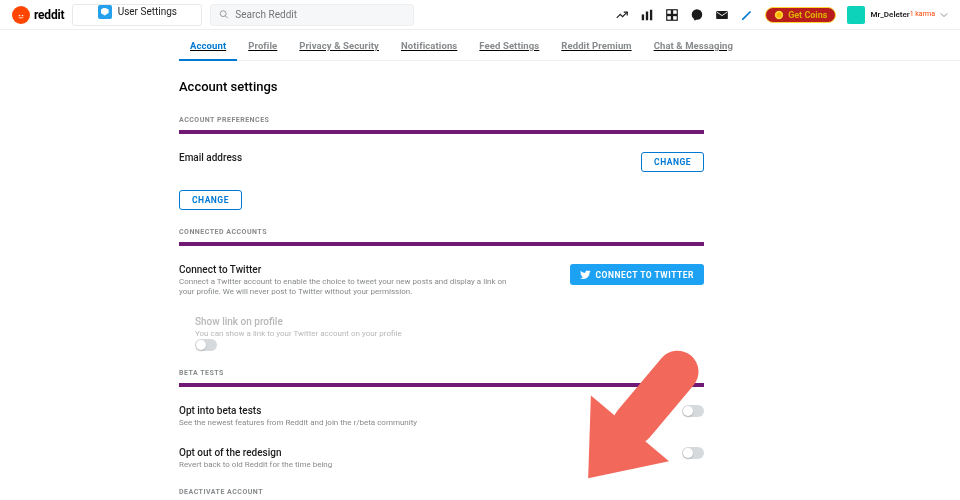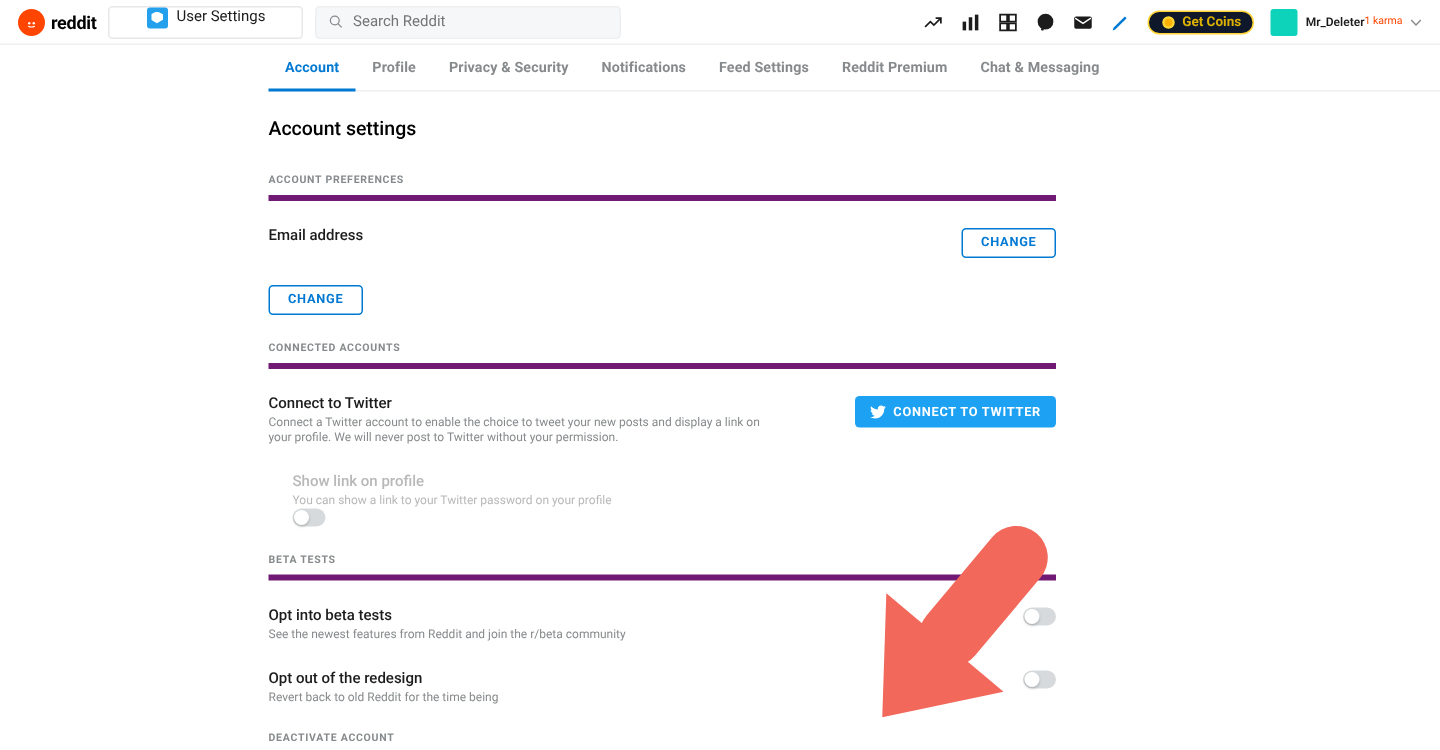--- a/index.html
+++ b/index.html
@@ -12,30 +12,30 @@
   .logo-txt { font-weight: 700; font-size: 12px; letter-spacing: -0.2px; }
   .nav-drop { display: flex; align-items: center; gap: 6px; width: 130px; height: 22px; border: 1px solid #e8e8e8; border-radius: 3px; padding: 0 6px; font-size: 10px; color: #1c1c1c; justify-content: space-between; flex-direction: column;}
   .nav-drop .leftpart{display:flex;align-items:center;gap:6px;}
   .mini-shield { width: 14px; height: 14px; background: #24a0ed; border-radius: 2px; position:relative;}
   .mini-shield::after{content:"";position:absolute;inset:3px;background:#fff;clip-path:polygon(50% 0,100% 25%,100% 70%,50% 100%,0 70%,0 25%);} 
   .search { flex:1; max-width: 430px; height: 22px; background: #f6f7f8; border: 1px solid #edeff1; border-radius: 3px; display:flex; align-items:center; padding:0 8px; gap:6px;}
   .search input { border:none; background:transparent; outline:none; font-size: 10px; width:100%; color:#878a8c;}
   .hdr-spacer{flex:1;}
   .hdr-icons{display:flex;align-items:center;gap:11px;}
   .hicon{width:14px;height:14px;display:flex;align-items:center;justify-content:center;}
-  .coins-btn{border:1px solid #ffd635;border-radius:12px;padding:2px 8px;font-size:9px;font-weight:700;color:#ddb100;background:#0f172a;display:flex;align-items:center;gap:4px;}
+  .coins-btn{border:1px solid #ffd635;border-radius:12px;padding:2px 8px;font-size:9px;font-weight:700;color:#ddb100;background:#b91c1c;display:flex;align-items:center;gap:4px;}
   .userchip{display:flex;align-items:center;gap:5px;}
   .avatar{width:18px;height:18px;background:#0dd3bb;border-radius:2px;}
   .userinfo{display:flex;flex-direction:row;line-height:1;}
   .uname{font-size:8px;color:#1c1c1c;font-weight:600;}
   .karma{font-size:7px;color:#ff4500;}
 
   
   .page { padding: 0 0 0 179px; }
-  .tabs { display:flex; border-bottom: 1px solid #edeff1; gap: 0; }
+  .tabs { display:flex; border-bottom: 1px solid #edeff1; gap: 0; text-decoration: underline; }
   .tab { padding: 10px 11px 8px; font-size: 9.5px; font-weight:700; color: #878a8c; letter-spacing: 0.1px; cursor:pointer; }
   .tab.active { color:#0079d3; border-bottom: 2px solid #0079d3; margin-bottom:-1px;}
   .content { width: 525px; padding-top: 18px; }
   h1.title { font-size: 13px; font-weight: 500; margin-bottom: 22px; }
   .section-lbl { font-size: 7px; font-weight:700; color:#878a8c; letter-spacing:0.5px; border-bottom:4px solid #701a75; padding-bottom:6px; margin-bottom: 18px; text-transform:uppercase;}
   .row { display:flex; justify-content:space-between; align-items:flex-start; margin-bottom: 18px; }
   .row .info { max-width: 330px; }
   .row .rowtitle { font-size: 10px; font-weight:500; color:#1c1c1c; margin-bottom:2px;}
   .row .rowdesc { font-size: 8px; color:#878a8c; line-height:1.3;}
   .disabled .rowtitle, .disabled .rowdesc {color:#b8b8b8;}
@@ -182,21 +182,21 @@
         <svg width="11" height="11" viewBox="0 0 24 24">
             <path fill="#fff" d="M23 5.1c-.8.4-1.7.6-2.6.8.9-.6 1.7-1.5 2-2.5-.9.5-1.9.9-2.9 1.1C18.6 3.6 17.4 3 16 3c-2.6 0-4.7 2.1-4.7 4.7 0 .4 0 .7.1 1.1C7.5 8.6 4 6.7 1.6 3.9c-.4.7-.6 1.5-.6 2.4 0 1.6.8 3.1 2.1 3.9-.8 0-1.5-.2-2.1-.6v.1c0 2.3 1.6 4.2 3.8 4.6-.4.1-.8.2-1.2.2-.3 0-.6 0-.9-.1.6 1.9 2.3 3.2 4.4 3.3-1.6 1.3-3.6 2-5.8 2H0c2.1 1.3 4.6 2.1 7.3 2.1 8.7 0 13.5-7.2 13.5-13.5v-.6c.9-.7 1.7-1.5 2.2-2.5z"></path>
           </svg>
         <span>Connect to Twitter</span>
       </button>
     </div>
 
     <div class="row disabled">
       <div class="info">
         <div class="rowtitle">Show link on profile</div>
-        <div class="rowdesc">You can show a link to your Twitter password on your profile</div>
+        <div class="rowdesc">You can show a link to your Twitter account on your profile</div>
       </div>
       <div class="toggle"></div>
     </div>
 
     <div class="section-lbl">Beta tests</div>
 
     <div class="row">
       <div class="info">
         <div class="rowtitle">Opt into beta tests</div>
         <div class="rowdesc">See the newest features from Reddit and join the r/beta community</div>

